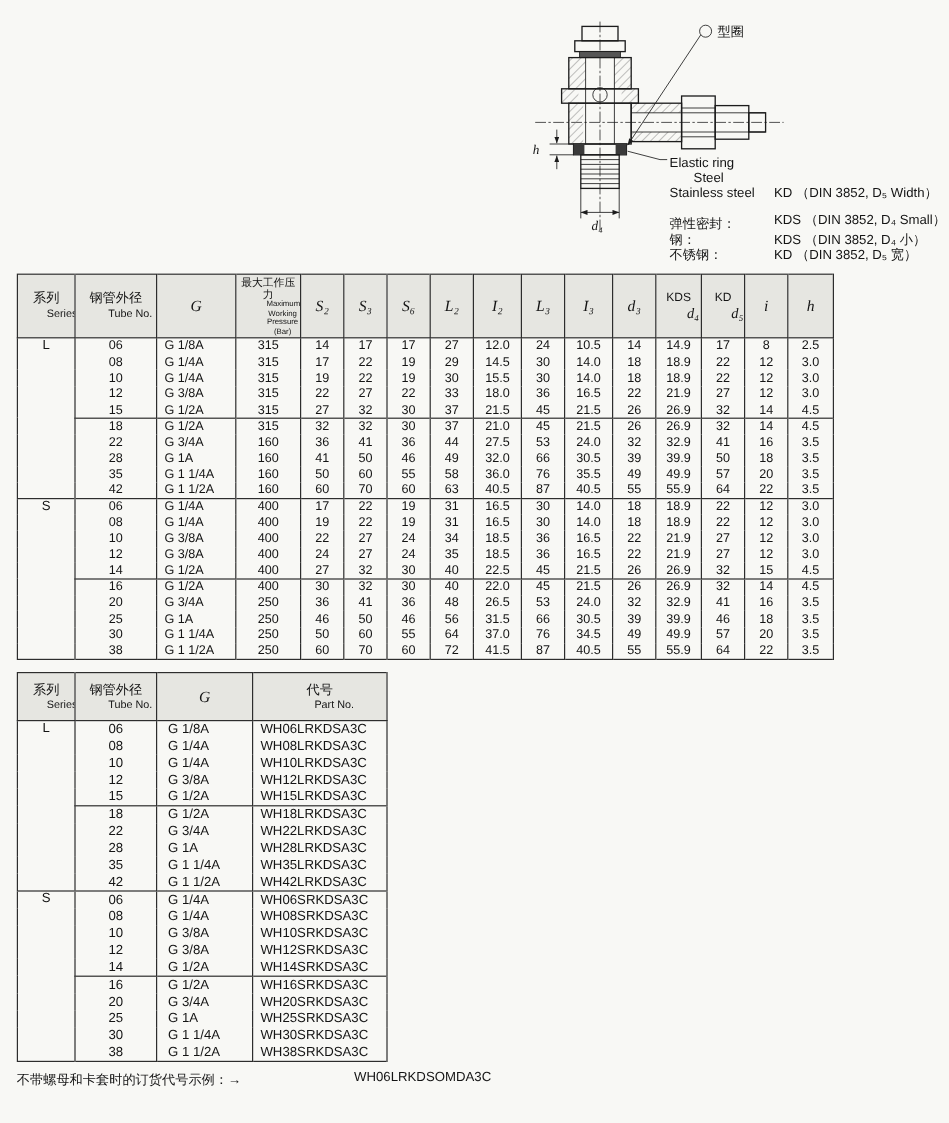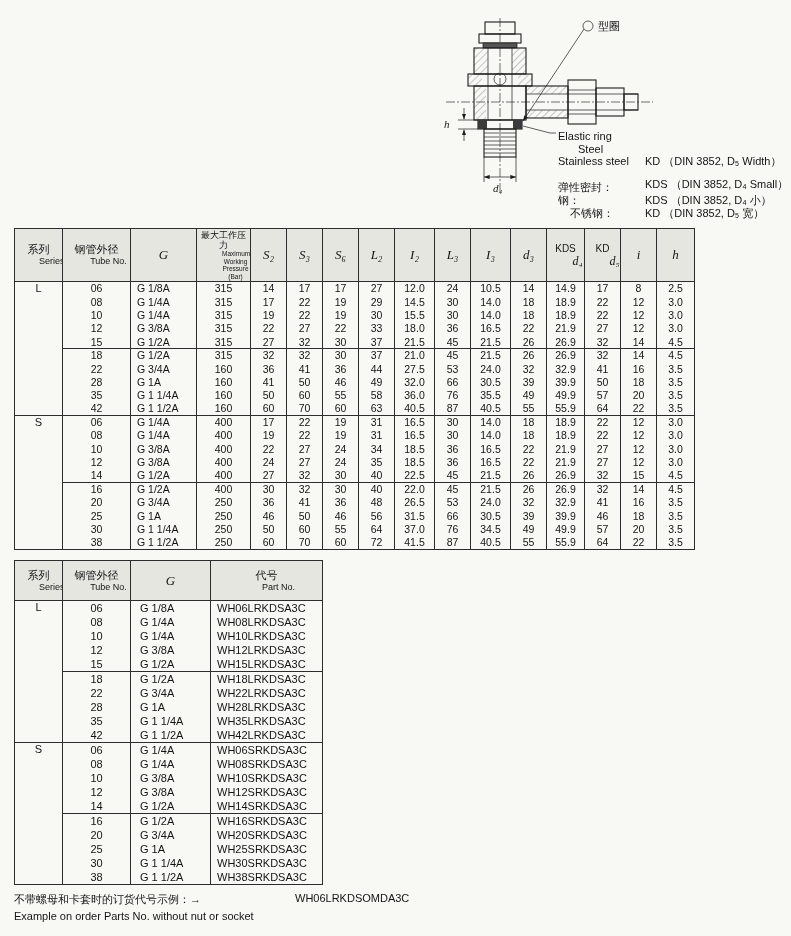--- a/index.html
+++ b/index.html
@@ -21,21 +21,21 @@
   .thin{ fill: none; stroke: #1c1c1c; stroke-width: 0.7; }
   .cl  { fill: none; stroke: #333; stroke-width: 0.7; stroke-dasharray: 9 2 2 2; }
 
   .ann { position: absolute; left: 558px; top: 130px; width: 232px; font-size: 11px; }
   .ann div { position: absolute; white-space: nowrap; line-height: 12px; }
   .a1 { top: 0;    left: 0; }
   .a2 { top: 13px; left: 0; margin-left: 20px; }   .a2r { top: 13px; left: 87px; margin-top: 35px; }
   .a3 { top: 25px; left: 0; text-align: center; }   .a3r { top: 25px; left: 87px; }
   .a4 { top: 51px; left: 0; }
   .a5 { top: 64px; left: 0; }   .a5r { top: 64px; left: 87px; }
-  .a6 { top: 77px; left: 12px; }   .a6r { top: 77px; left: 87px; }
+  .a6 { top: 77px; left: 0; }   .a6r { top: 77px; left: 87px; }
 
   
   .tbl { position: absolute; border-collapse: collapse; table-layout: fixed; border: 1.2px solid #2d2d2d; }
   .tbl th, .tbl td {
     border-left: 1px solid #2d2d2d; border-right: 1px solid #2d2d2d;
     font-weight: normal; text-align: center; overflow: hidden;
   }
   .tbl thead th { background: #e6e6e1; border-bottom: 1px solid #2d2d2d; vertical-align: middle; padding: 1px 0; }
   .tbl tbody td { border-top: none; border-bottom: none; padding: 0; }
   tr.sub-sep td, tr.grp-sep td { border-top: 1px solid #2d2d2d; }
@@ -682,16 +682,15 @@
           <td class="c0">38</td>
           <td class="c1">G 1 1/2A</td>
           <td class="c2">WH38SRKDSA3C</td>
         </tr>
       </tbody>
   </table>
 
   <div class="footer">
     <div class="foot-cn">不带螺母和卡套时的订货代号示例：→</div>
     <div class="foot-code">WH06LRKDSOMDA3C</div>
-    <div class="foot-en">Example on order Parts No. without nut or socket</div>
   </div>
 
 </div>
 
 </body></html>

